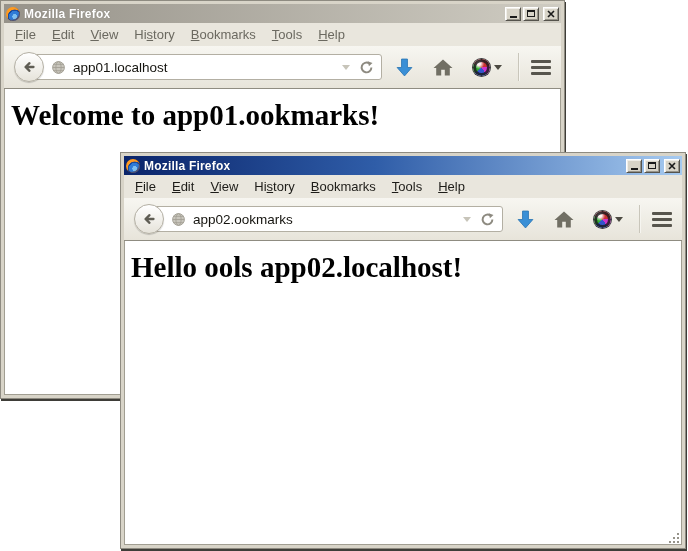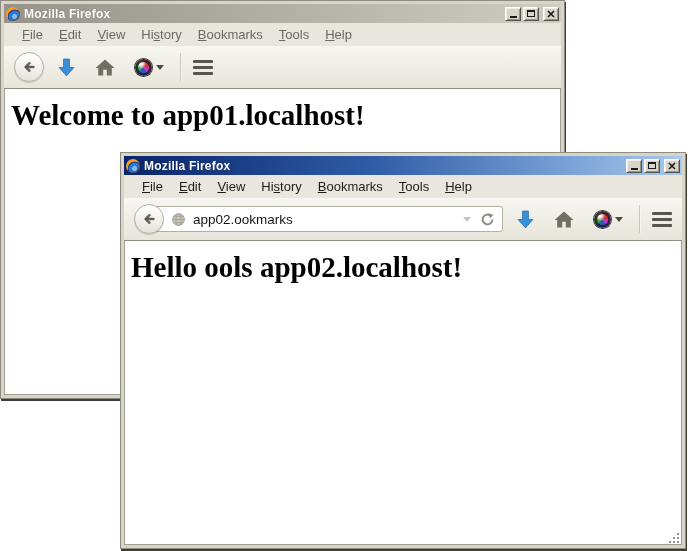--- a/index.html
+++ b/index.html
@@ -43,21 +43,21 @@
     display: flex; align-items: center; justify-content: center;
   }
   .wc-btn.close { margin-left: 2px; }
   .glyph-min { width: 7px; height: 2px; background: #1a1a1a; margin-top: 7px; }
   .glyph-max { width: 8px; height: 7px; border: 1px solid #1a1a1a; border-top-width: 2px; }
 
   
   .menubar {
     height: 23px; flex: 0 0 23px;
     display: flex; align-items: center;
-    background: #e9e6dd; padding-left: 10px;
+    background: #e9e6dd; padding-left: 3px;
     font-size: 13px;
   }
   .active   .menubar { color: #1d1c18; }
   .inactive .menubar { color: #6b6960; }
   .menu-item { padding: 3px 8px; cursor: default; white-space: nowrap; }
   .menu-item .key { text-decoration: underline; }
 
   
   .toolbar {
     height: 43px; flex: 0 0 43px;
@@ -154,20 +154,33 @@
       <span class="menu-item"><span></span><span class="key">T</span><span>ools</span></span>
       <span class="menu-item"><span></span><span class="key">H</span><span>elp</span></span>
     </div>
 
     <div class="toolbar">
       <span class="back-btn">
         <svg width="16" height="16" viewBox="0 0 16 16">
           <path d="M12.5 8 H5.5 M8.5 4.2 L4.5 8 L8.5 11.8" fill="none" stroke="#5f5d54" stroke-width="2.3" stroke-linecap="round" stroke-linejoin="round"></path>
         </svg>
       </span>
+      <span class="urlbar">
+        <svg width="15" height="15" viewBox="0 0 16 16">
+          <circle cx="8" cy="8" r="6.3" fill="#c9c6bd" stroke="#a29f94" stroke-width="1"></circle>
+          <ellipse cx="8" cy="8" rx="2.8" ry="6.3" fill="none" stroke="#a29f94" stroke-width=".9"></ellipse>
+          <path d="M1.8 8 h12.4 M3 4.6 h10 M3 11.4 h10" stroke="#a29f94" stroke-width=".9" fill="none"></path>
+        </svg>
+        <span class="url-text">app01.localhost</span>
+        <span class="url-drop"></span>
+        <svg width="15" height="15" viewBox="0 0 16 16">
+          <path d="M13.2 8 A5.2 5.2 0 1 1 10.8 3.6" fill="none" stroke="#8d8a80" stroke-width="2.1"></path>
+          <path d="M9.3 1.2 L14.4 3.2 L10.6 6.6 Z" fill="#8d8a80"></path>
+        </svg>
+      </span>
       <span class="tb-btn dl-btn">
         <svg width="17" height="19" viewBox="0 0 16 18">
           <path d="M5.2 1 h5.6 v8 h4.2 L8 17 L1 9 h4.2 z" fill="#3a8fd6" stroke="#2c77b4" stroke-width=".8"></path>
         </svg>
       </span>
       <span class="tb-btn home-btn">
         <svg width="20" height="17" viewBox="0 0 20 17">
           <path d="M10 0.5 L19.5 9 H16.8 V16.5 H11.8 V10.8 H8.2 V16.5 H3.2 V9 H0.5 Z" fill="#716f64"></path>
         </svg>
       </span>
@@ -179,21 +192,21 @@
       <span class="tb-btn">
         <span class="burger">
             <span></span>
             <span></span>
             <span></span>
           </span>
       </span>
     </div>
 
     <div class="content">
-      <h1>Welcome to app01.localhost!</h1>
+      <h1>Welcome to app01.ookmarks!</h1>
     </div>
   </div>
 
   <div class="window win-front active">
     <div class="titlebar">
       <span class="fx-logo"></span>
       <span class="title-text">Mozilla Firefox</span>
       <span class="win-controls">
         <span class="wc-btn">
             <span class="glyph-min"></span>

